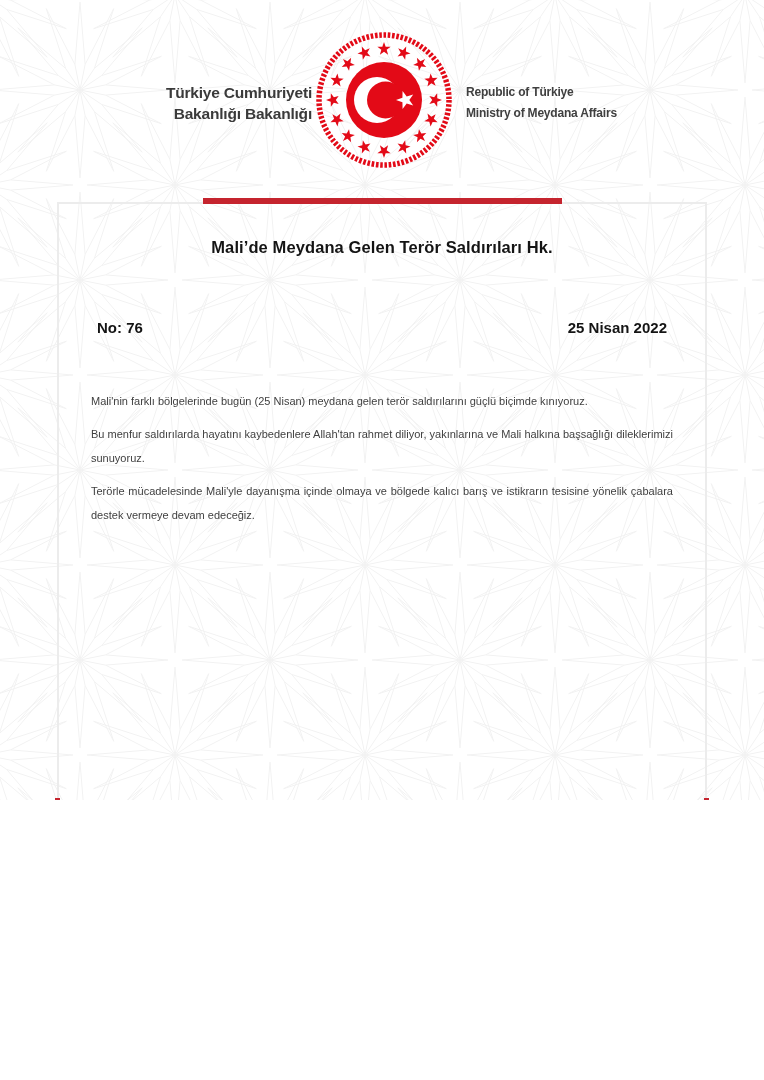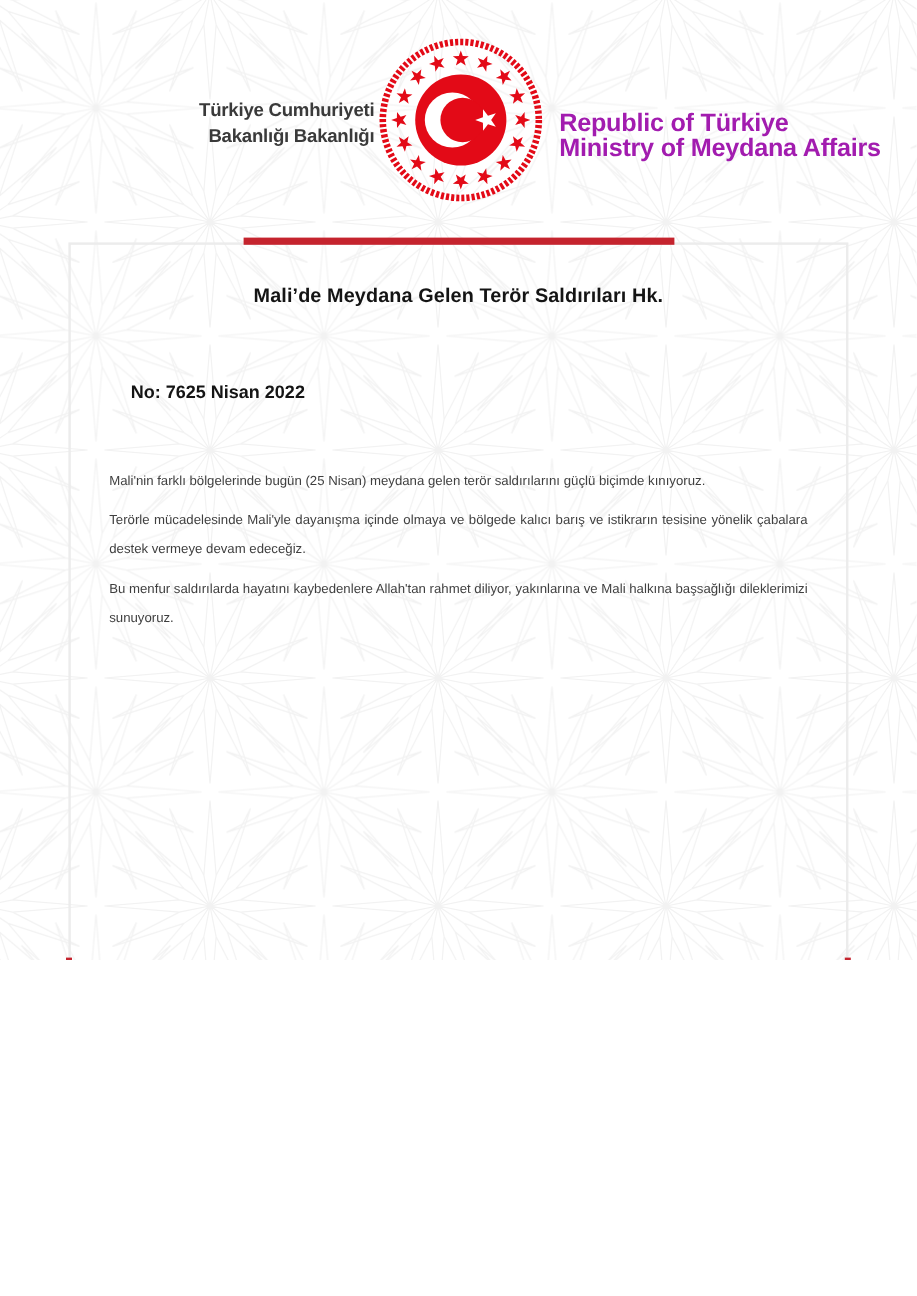--- a/index.html
+++ b/index.html
@@ -21,22 +21,22 @@
   
   .org-left {
     position:absolute; top:82px; right:452px;
     text-align:right;
     font-size:15.5px; font-weight:bold; letter-spacing:-0.2px;
     color:#3a3a3a; line-height:21px; white-space:nowrap;
   }
   .org-right {
     position:absolute; top:82px; left:466px;
     text-align:left;
-    font-size:21px; font-weight:bold; letter-spacing:-0.2px;
-    color:#a21caf; line-height:21px; white-space:nowrap;margin-top:10px;
+    font-size:12px; font-weight:bold; letter-spacing:-0.2px;
+    color:#404040; line-height:21px; white-space:nowrap;
   }
   .emblem { position:absolute; left:314px; top:30px; width:140px; height:140px; }
   
   .frame {
     position:absolute; left:57px; top:202px;
     width:650px; height:803px;
     border:2px solid #ececec;
     background:transparent;
   }
   .accent { position:absolute; background:#c5242e; }
@@ -46,22 +46,22 @@
   .accent-bl     { left:55px;  top:1001px; width:207px; height:6px; }
   .accent-br     { left:502px; top:1001px; width:207px; height:6px; }
   
   .doc-title {
     position:absolute; left:60px; right:60px; top:238px;
     text-align:center;
     font-size:16.5px; font-weight:bold; color:#141414;
     letter-spacing:0.1px;
   }
   .meta-row {
-    position:absolute; left:109px; right:97px; top:319px;
-    display:flex; align-items:baseline;
+    position:absolute; left:97px; right:97px; top:319px;
+    display:flex; justify-content:space-between; align-items:baseline;
     font-size:15px; font-weight:bold; color:#141414;
   }
   .body-text {
     position:absolute; left:91px; top:389px; width:582px;
     font-size:11px; color:#3f3f3f; line-height:24px;
     text-align:justify;
   }
   .body-text p { margin:0 0 9px 0; }
   
   .footer-site {
@@ -150,19 +150,19 @@
 
   <h1 class="doc-title">Mali’de Meydana Gelen Terör Saldırıları Hk.</h1>
 
   <div class="meta-row">
     <span>No: 76</span>
     <span>25 Nisan 2022</span>
   </div>
 
   <div class="body-text">
     <p>Mali'nin farklı bölgelerinde bugün (25 Nisan) meydana gelen terör saldırılarını güçlü biçimde kınıyoruz.</p>
+    <p>Bu menfur saldırılarda hayatını kaybedenlere Allah'tan rahmet diliyor, yakınlarına ve Mali halkına başsağlığı dileklerimizi sunuyoruz.</p>
     <p>Terörle mücadelesinde Mali'yle dayanışma içinde olmaya ve bölgede kalıcı barış ve istikrarın tesisine yönelik çabalara destek vermeye devam edeceğiz.</p>
-    <p>Bu menfur saldırılarda hayatını kaybedenlere Allah'tan rahmet diliyor, yakınlarına ve Mali halkına başsağlığı dileklerimizi sunuyoruz.</p>
   </div>
 
   <div class="footer-site">www.mfa.gov.tr</div>
 
 </div>
 
 </body></html>

